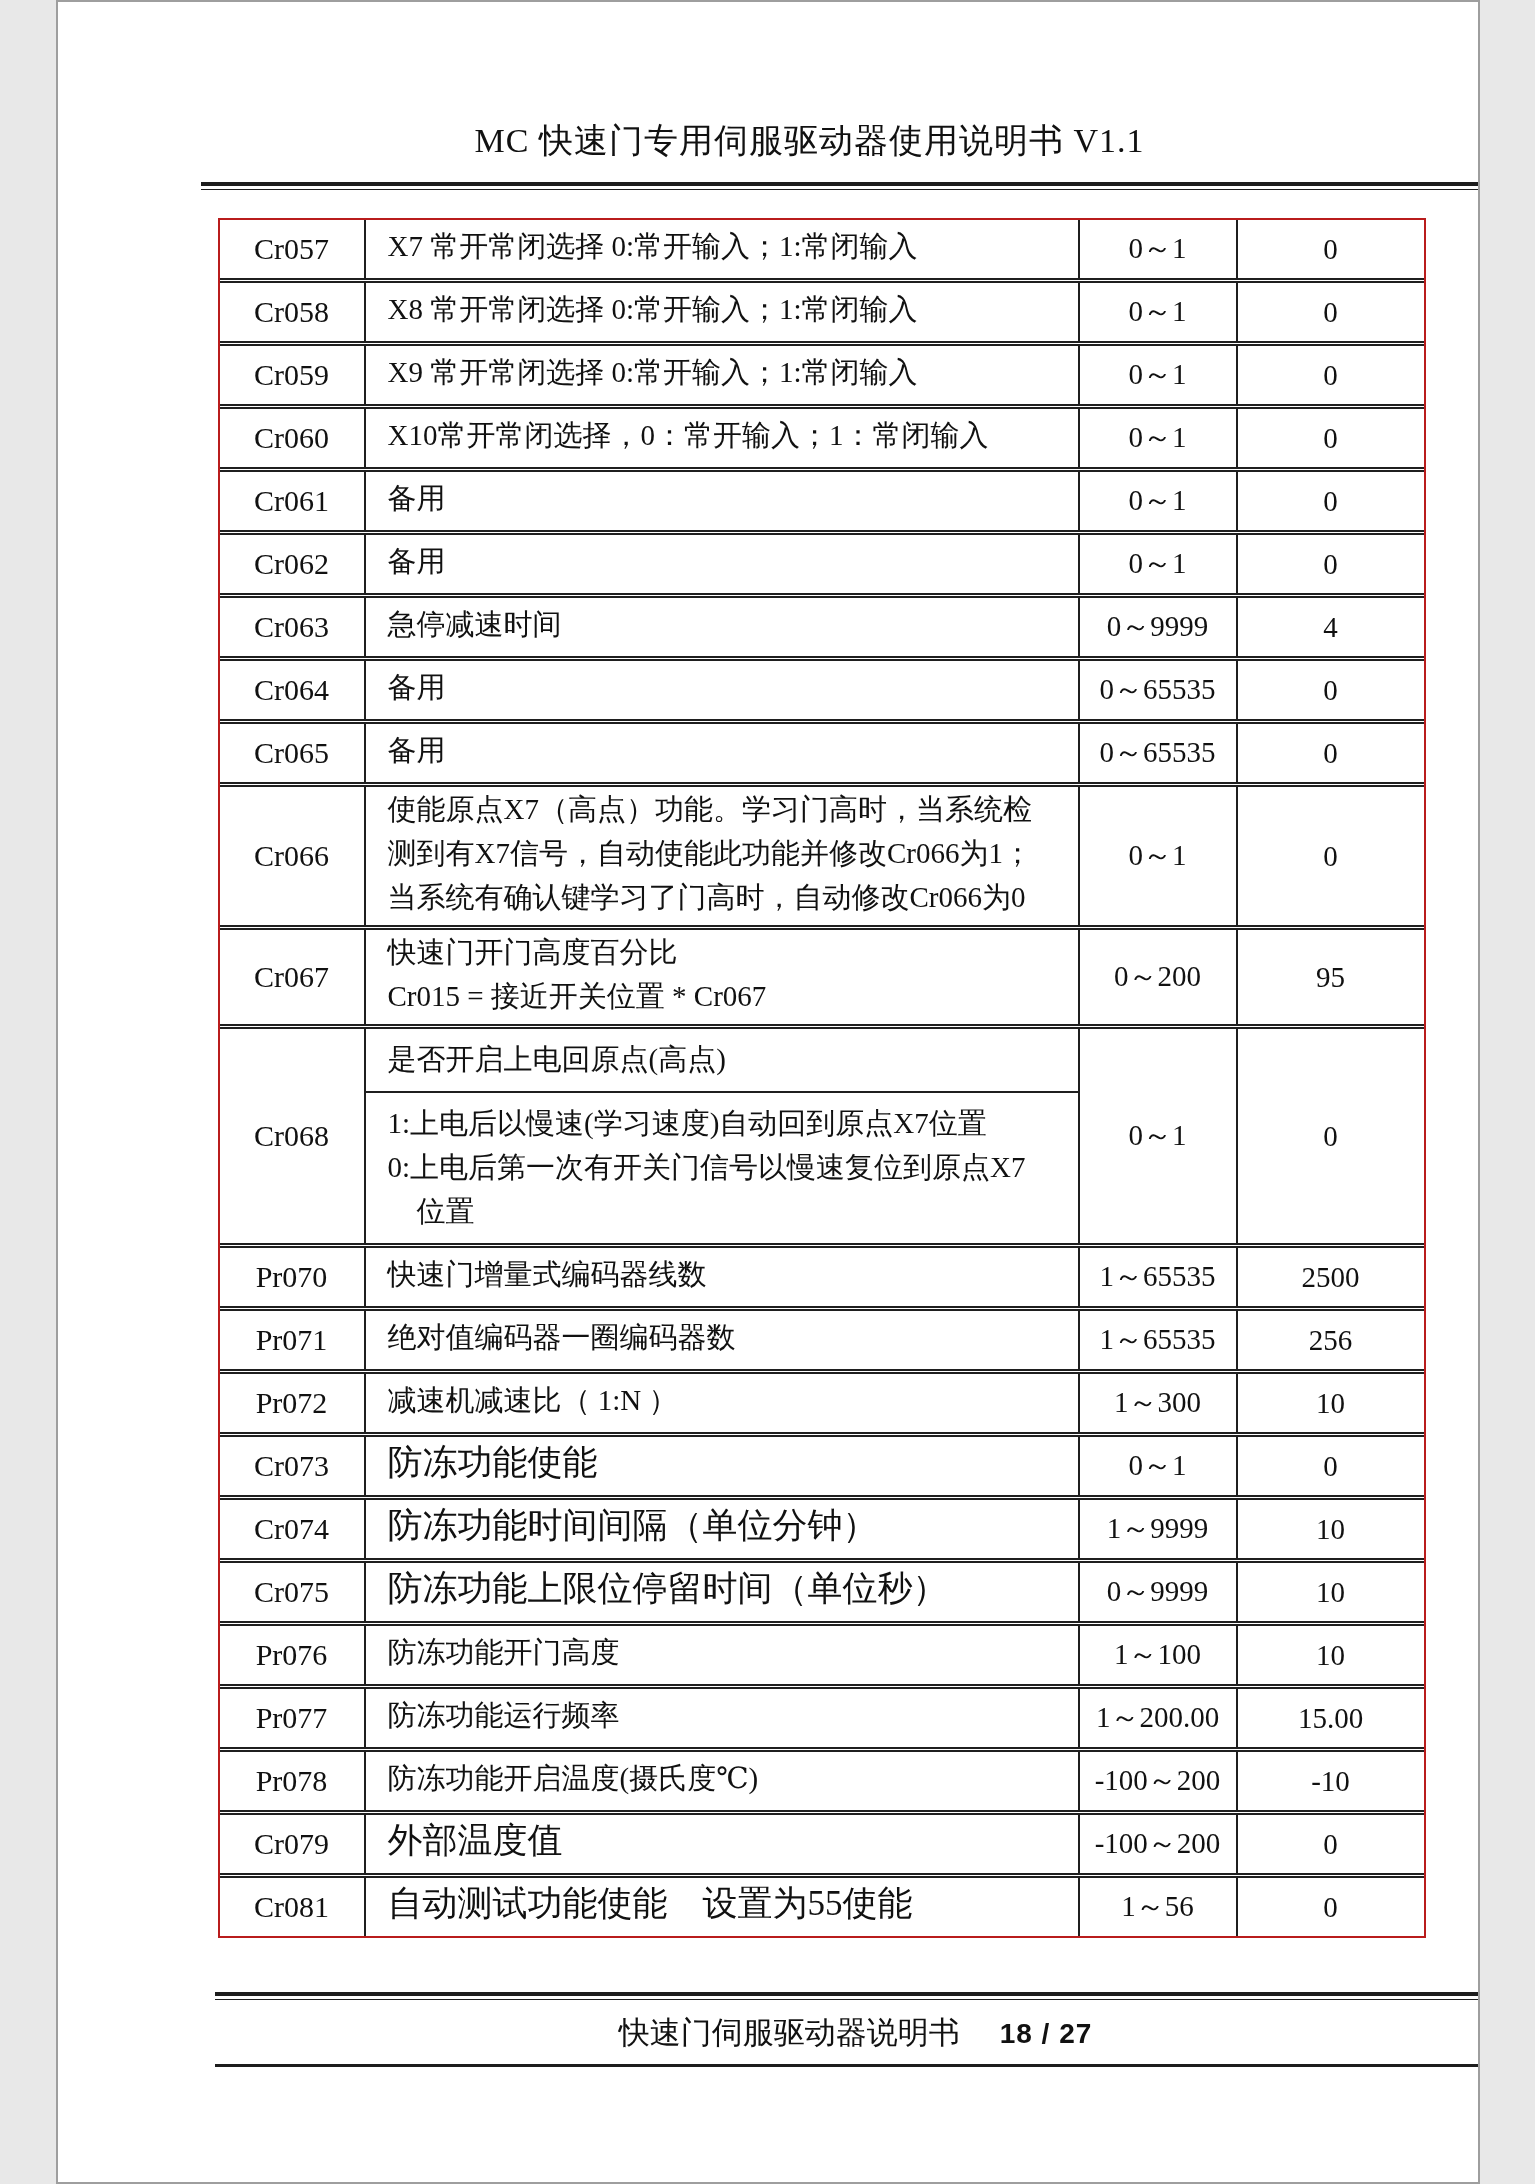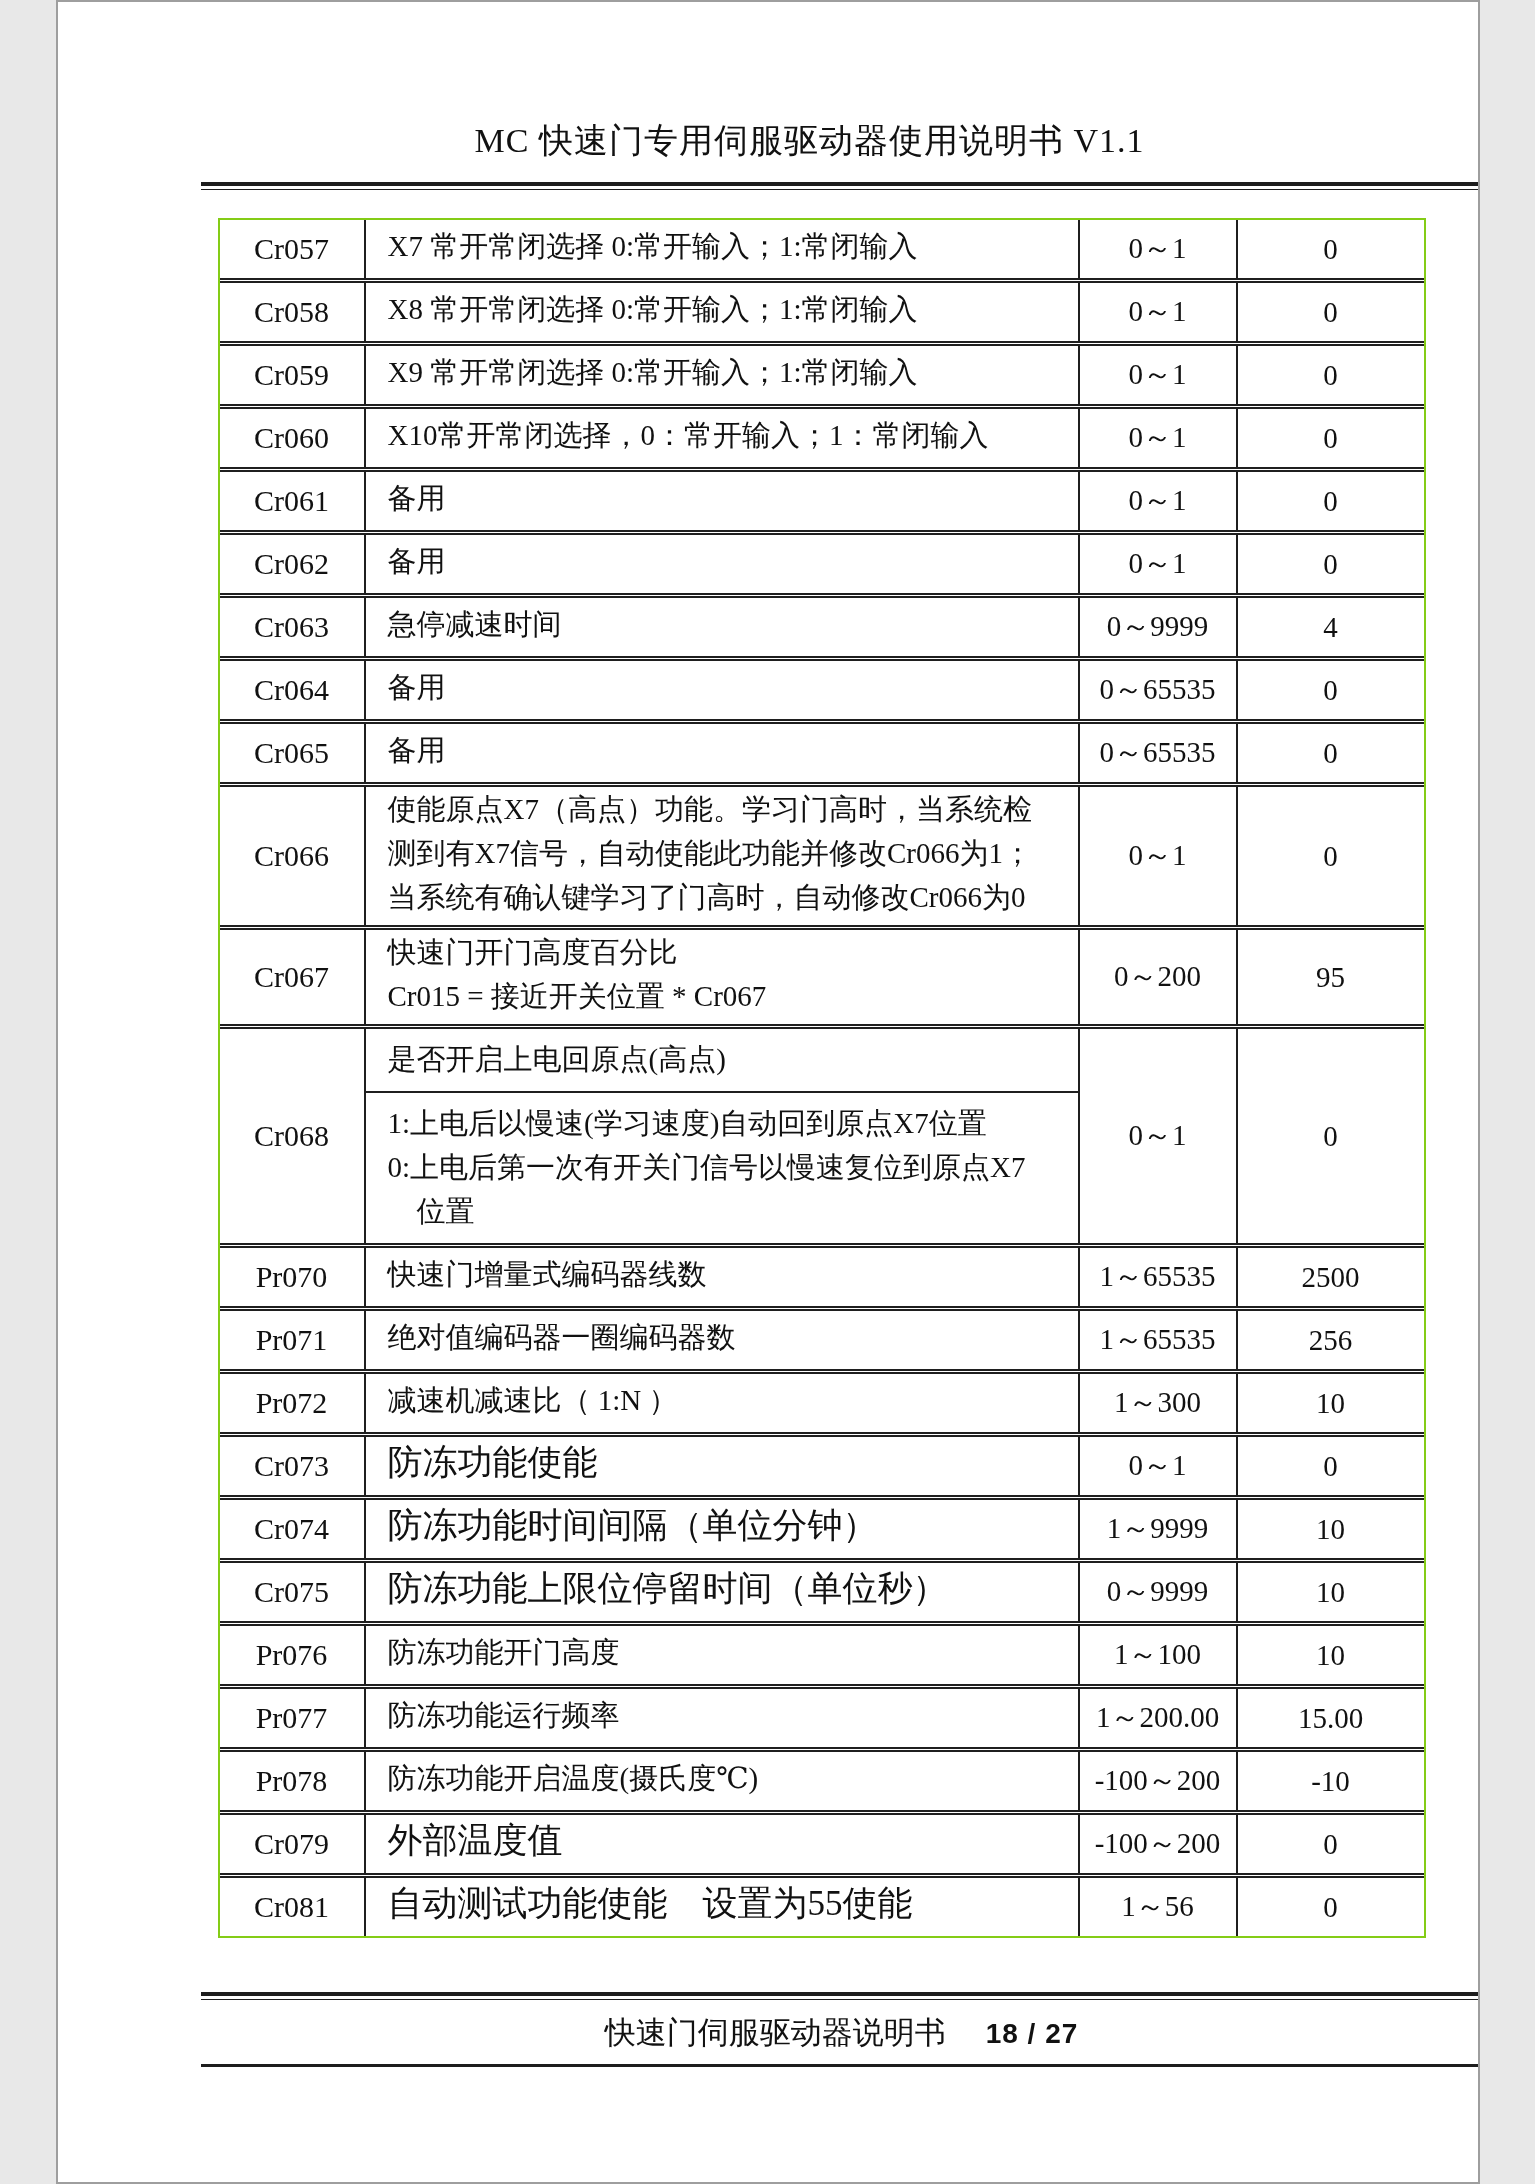--- a/index.html
+++ b/index.html
@@ -29,21 +29,21 @@
     width:1282px;
     height:3px;
     border-top:4px solid #1d1d1d;
     border-bottom:1px solid #1d1d1d;
   }
 
   
   .param-table {
     margin:28px 0 0 160px;
     width:1208px;
-    border:2px solid #84cc16;
+    border:2px solid #b91c1c;
     box-sizing:border-box;
   }
   .trow {
     display:grid;
     grid-template-columns:144px 714px 158px 188px;
     min-height:58px;
   }
   .trow + .trow { border-top:5px double #1f1f1f; }
   .cell { box-sizing:border-box; }
   .cell + .cell { border-left:2px solid #1f1f1f; }
@@ -69,21 +69,21 @@
   }
   .cell.desc:not(.split) .desc-bottom { padding-top:0; padding-bottom:6px; }
   .trow.large .cell.desc { font-size:35px; }
   .cell.range, .cell.defval {
     display:flex; align-items:center; justify-content:center;
     font-size:29px;
     white-space:nowrap;
   }
 
   
-  .footer { position:absolute; left:143px; top:1990px; width:1282px; }
+  .footer { position:absolute; left:157px; top:1990px; width:1282px; }
   .footer-rule-top {
     height:3px;
     border-top:4px solid #1d1d1d;
     border-bottom:1px solid #1d1d1d;
   }
   .footer-line {
     margin-top:12px;
     text-align:center;
     font-size:31px;
     white-space:nowrap;

